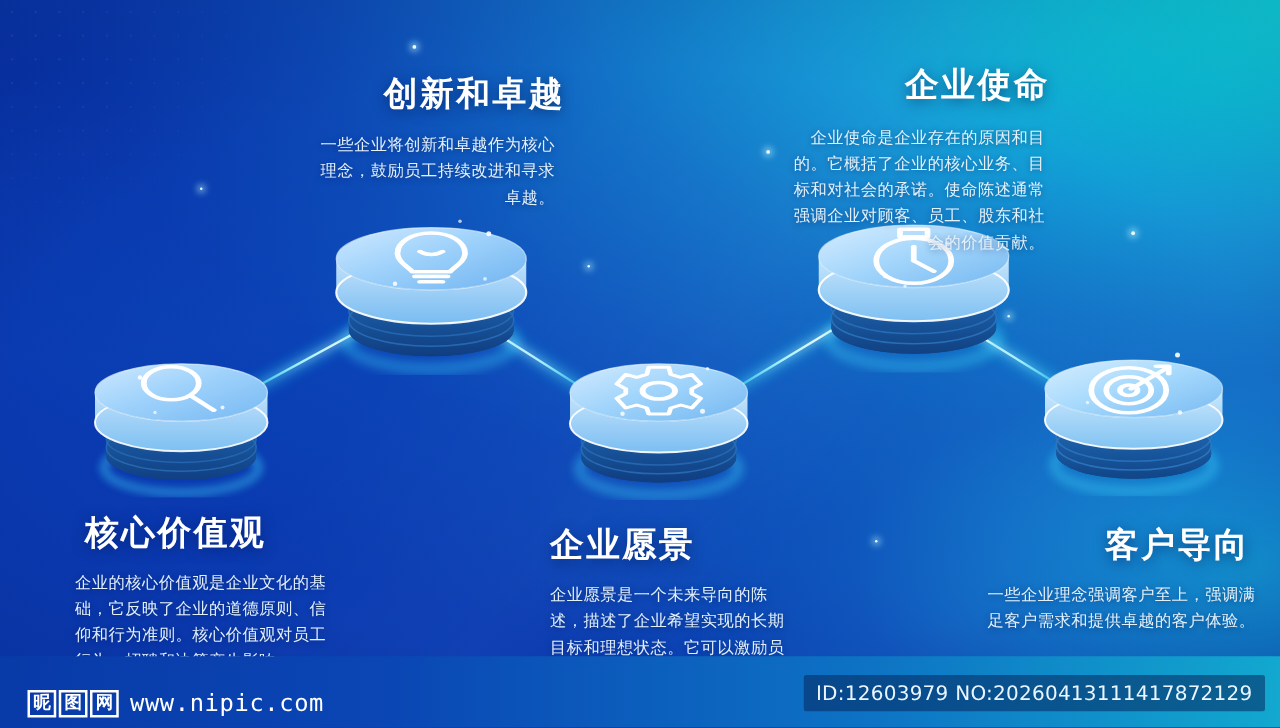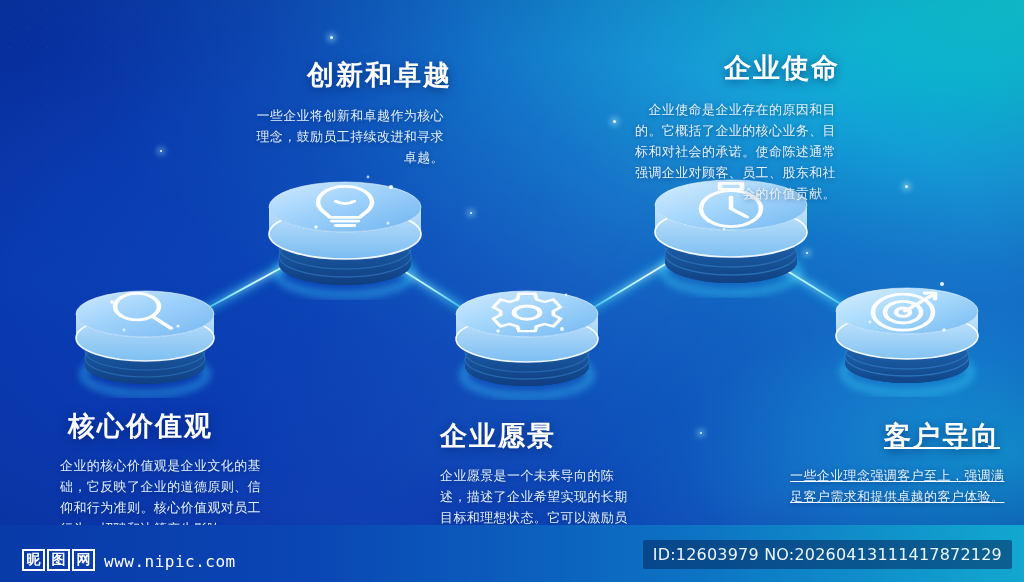--- a/index.html
+++ b/index.html
@@ -54,39 +54,39 @@
   .tblock .ttl{
     font-size:27px;font-weight:bold;letter-spacing:2px;white-space:nowrap;
     text-shadow:0 2px 10px rgba(2,22,80,.55);
   }
   .tblock .desc{
     font-size:13px;line-height:1.62;color:#e3f1fb;letter-spacing:.4px;
     text-shadow:0 1px 5px rgba(2,22,80,.45);
   }
   .ta-center{text-align:right;font-family:Liberation Serif, serif;}
   .ta-left{text-align:left;}
-  .ta-right{text-align:right;text-decoration:underline;}
+  .ta-right{text-align:right;}
 
   
   .footer{
     position:absolute;left:0;bottom:0;width:1024px;height:57px;
     background:linear-gradient(90deg,#083aa8 0%,#0a46b4 30%,#0d73c4 68%,#12a8cf 100%);
   }
   .footer-inner{position:relative;width:100%;height:100%;}
   .logo{position:absolute;left:22px;top:13px;display:flex;align-items:flex-end;gap:9px;}
   .logo-cn{
     display:flex;gap:2px;
   }
   .logo-cn span{
     display:inline-block;border:2px solid #fff;color:#fff;
     font-size:14px;line-height:15px;font-weight:bold;
     padding:1px 1px 0 1px;width:17px;height:17px;text-align:center;
     font-family:"DejaVu Sans","Liberation Sans",sans-serif;
   }
-  .logo-url{color:#fff;font-size:16px;letter-spacing:.5px;font-family:"DejaVu Sans Mono","Liberation Mono",monospace;margin-top:14px;}
+  .logo-url{color:#fff;font-size:19px;letter-spacing:.5px;font-family:"DejaVu Sans Mono","Liberation Mono",monospace;margin-top:14px;}
   .idbox{
     position:absolute;right:12px;top:15px;
     background:rgba(5,40,95,.55);
     color:#eaf6ff;font-size:16px;letter-spacing:.2px;
     padding:5px 10px;border-radius:2px;white-space:nowrap;
     font-family:"DejaVu Sans","Liberation Sans",sans-serif;
   }
 </style>
 </head>
 <body>

